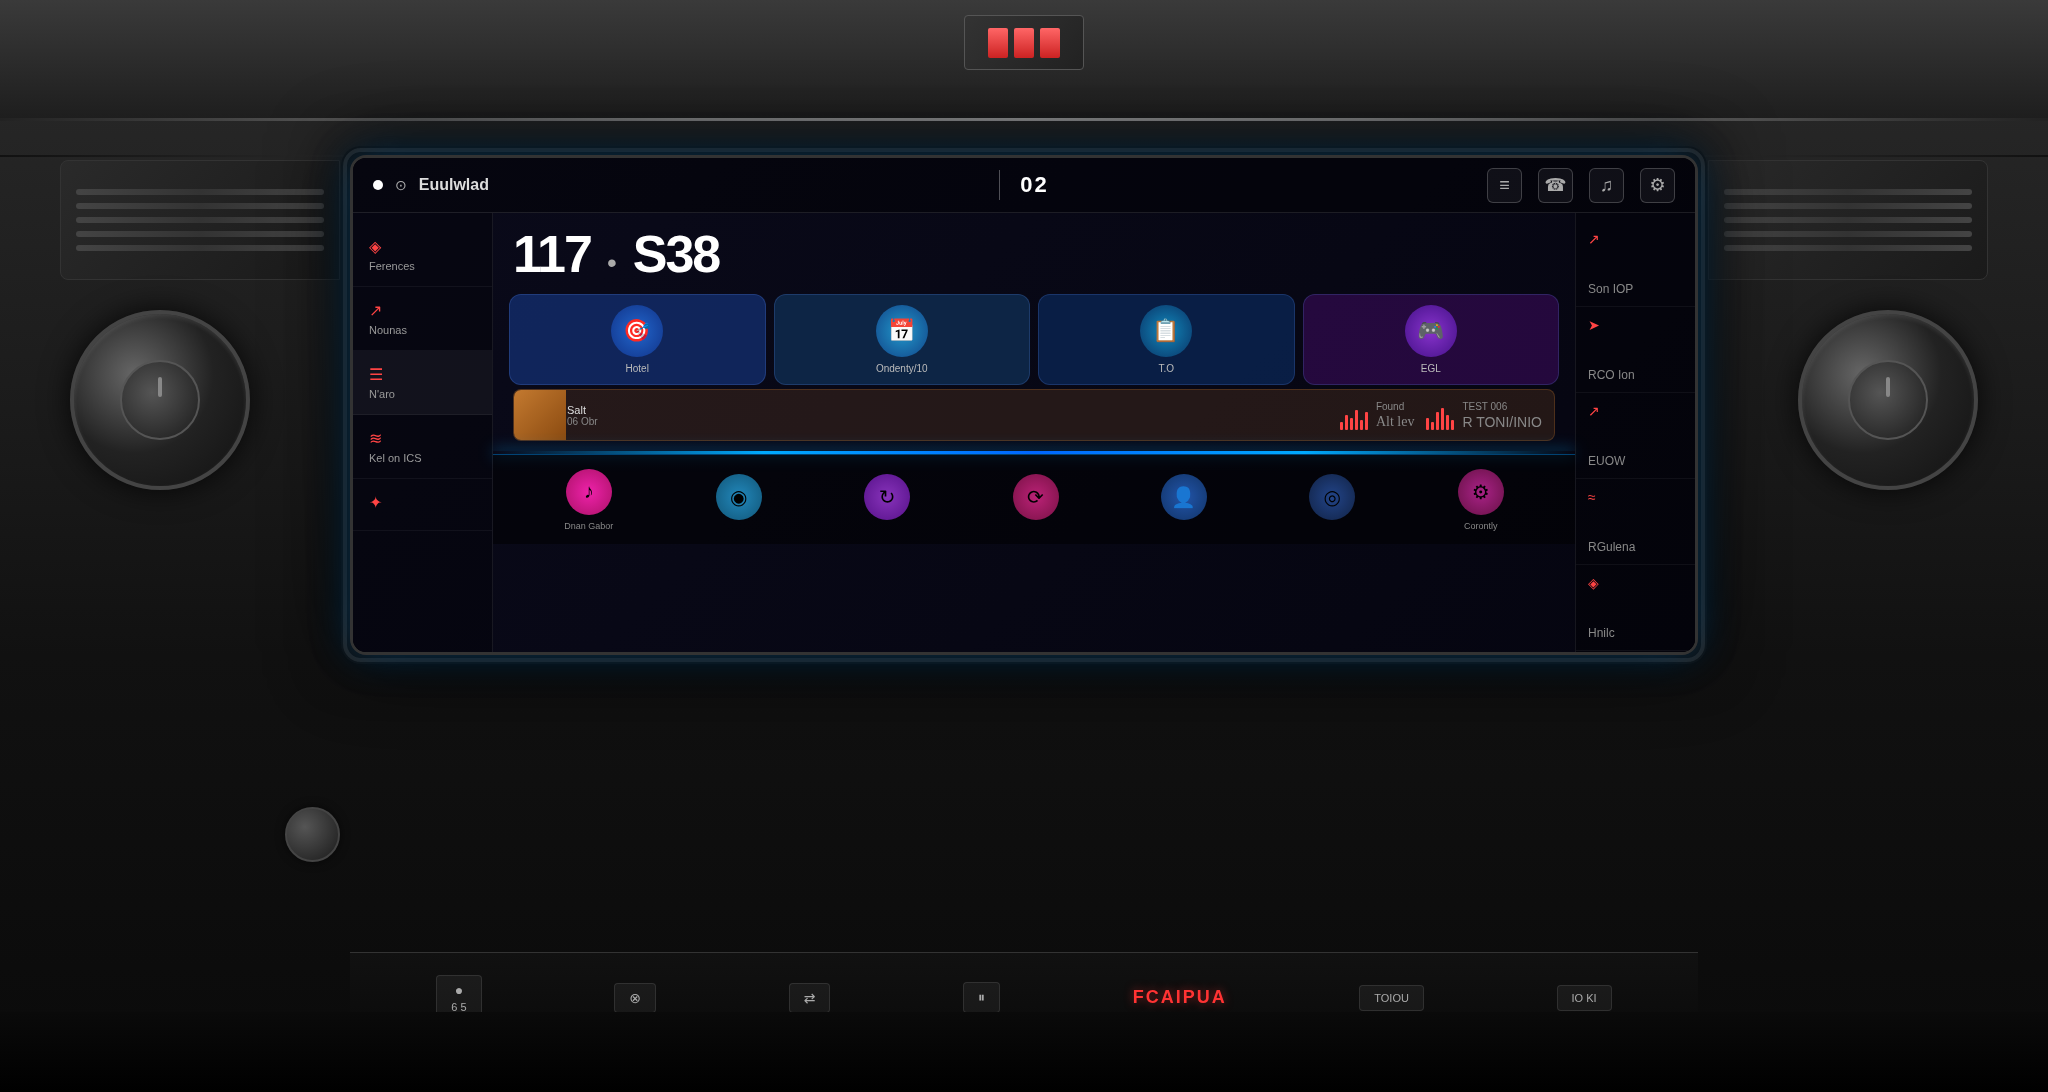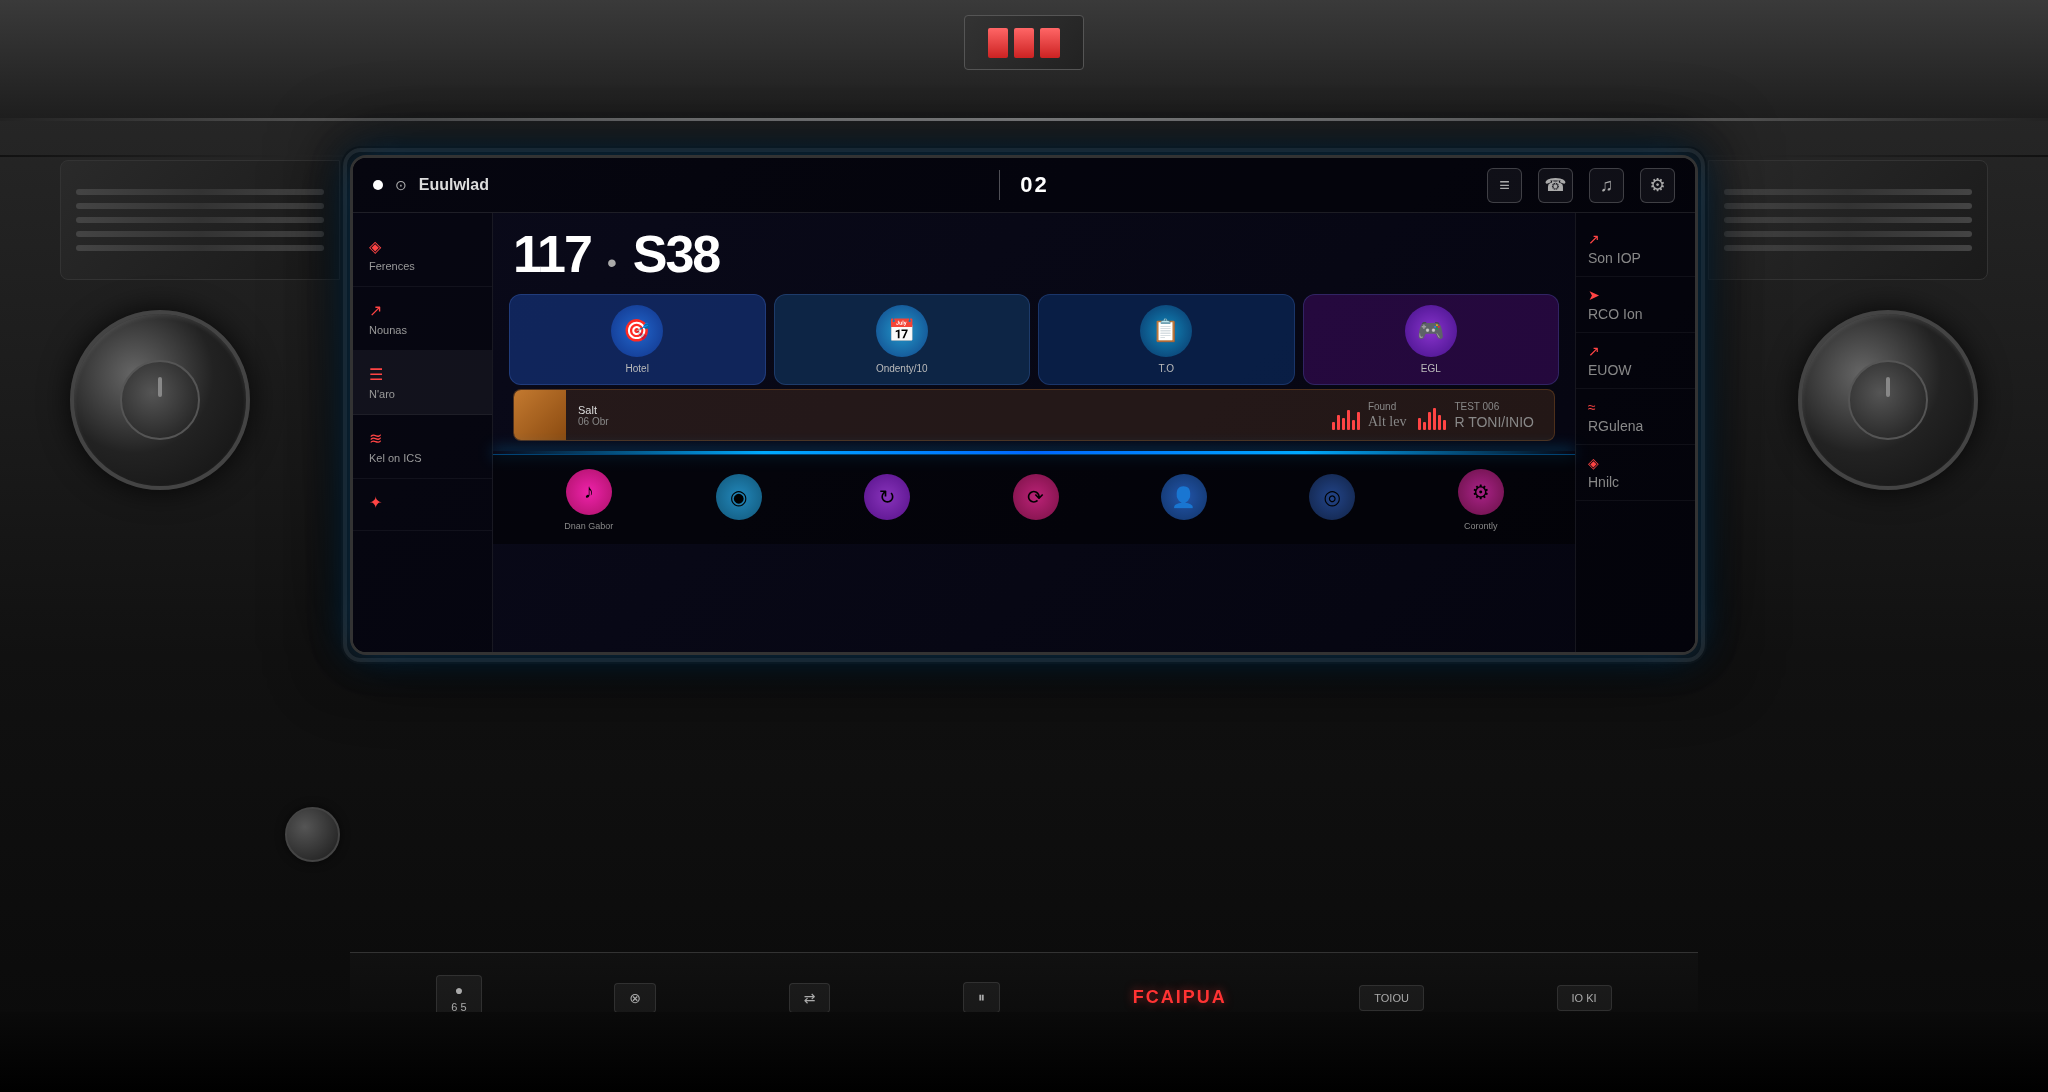--- a/index.html
+++ b/index.html
@@ -269,21 +269,21 @@
     }
 
     .media-thumb {
       width: 52px;
       height: 52px;
       background: linear-gradient(135deg, #c47a30, #8a4a10);
       flex-shrink: 0;
     }
 
     .media-info {
-      padding: 0 12px;
+      padding: 0 1px;
       flex: 1;
     }
 
     .media-title {
       color: #ddd;
       font-size: 11px;
     }
 
     .media-sub {
       color: #888;
@@ -380,22 +380,23 @@
       gap: 3px;
       border-bottom: 1px solid rgba(255,255,255,0.05);
     }
 
     .right-item-icon {
       font-size: 14px;
       color: #ff4444;
     }
 
     .right-item-label {
-      font-size: 14px;
+      font-size: 12px;
       color: #888;
+      margin-top: 32px;
     }
 
     
     .knob-left, .knob-right {
       position: absolute;
       width: 180px;
       height: 180px;
       border-radius: 50%;
       background: radial-gradient(circle at 35% 35%, #666, #222, #111);
       border: 4px solid #444;
@@ -661,21 +662,21 @@
             </div>
 
             <div style="display:flex; align-items:flex-end; gap:2px; height:30px; margin-right:8px;">
               <div style="width:3px; height:12px; background:#ff4444; border-radius:1px;"></div>
               <div style="width:3px; height:8px; background:#ff4444; border-radius:1px;"></div>
               <div style="width:3px; height:18px; background:#ff4444; border-radius:1px;"></div>
               <div style="width:3px; height:22px; background:#ff4444; border-radius:1px;"></div>
               <div style="width:3px; height:15px; background:#ff4444; border-radius:1px;"></div>
               <div style="width:3px; height:10px; background:#ff4444; border-radius:1px;"></div>
             </div>
-            <div style="display:flex; flex-direction:column; justify-content:center; margin-right:20px; gap:2px;">
+            <div style="display:flex; flex-direction:column; justify-content:center; margin-right:12px; gap:2px;">
               <span style="color:#888; font-size:10px;">TEST 006</span>
               <span style="color:#888; font-size:14px;">R TONI/INIO</span>
             </div>
           </div>
 
           <div class="blue-glow-line"></div>
 
           <div class="screen-dock">
             <div class="dock-item">
               <div class="dock-icon-circle" style="background: radial-gradient(circle, #ee22aa, #aa1166);">♪</div>

